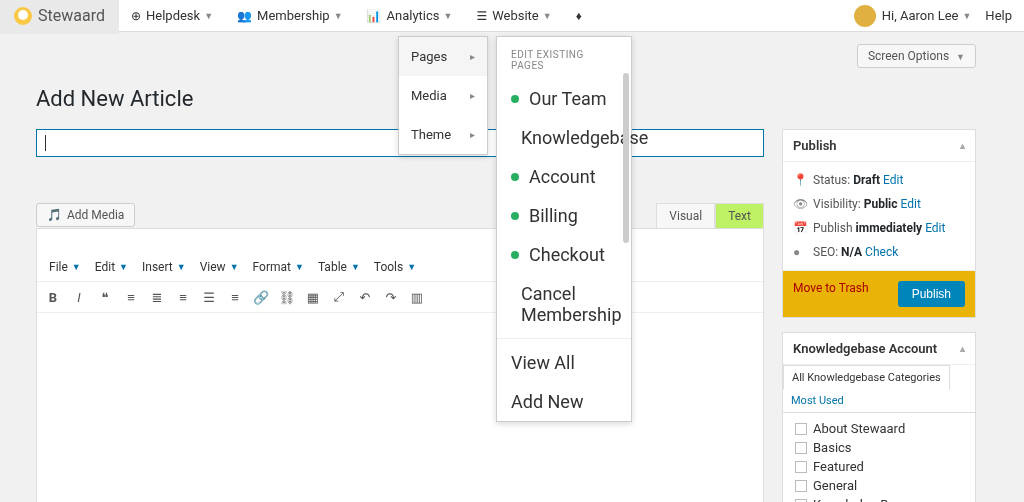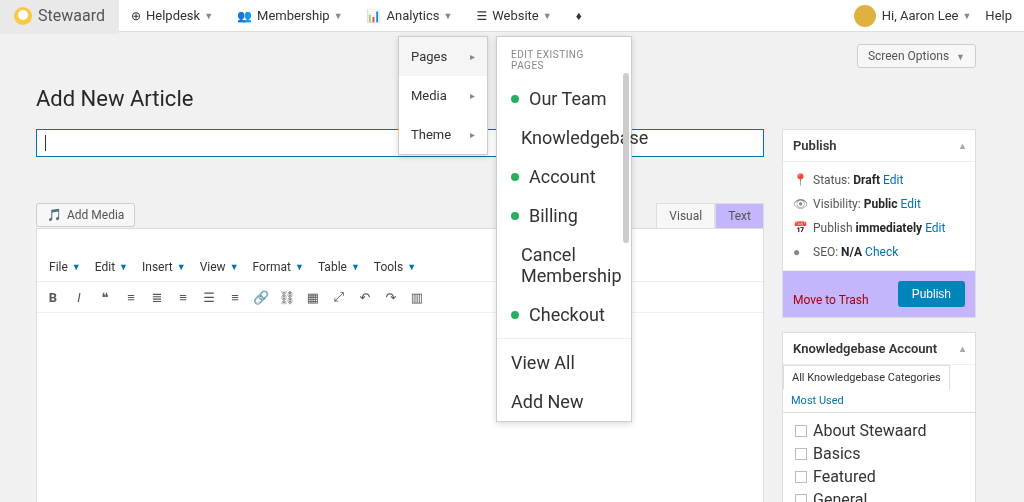--- a/index.html
+++ b/index.html
@@ -28,46 +28,46 @@
 
 .title-input { width: 728px; height: 28px; border: 1px solid #0073aa; background: #fff; padding: 3px 8px; font-size: 15px; outline: none; }
 .title-input-wrap { position: relative; }
 .cursor-line { position:absolute; left:9px; top:6px; width:1px; height:16px; background:#333; }
 
 .add-media { margin-top: 46px; display:inline-flex; align-items:center; border:1px solid #ccc; background:#f7f7f7; border-radius:3px; padding:4px 10px; cursor:pointer; font-size:12px; color:#555;}
 .add-media .mi { margin-right:5px; }
 
 .editor-tabs { display:flex; justify-content:flex-end; margin-top:-24px; margin-bottom:0; width:728px; }
 .etab { border:1px solid #ddd; background:#f7f7f7; padding:5px 12px; font-size:12px; color:#555; cursor:pointer; border-bottom:none;}
-.etab.active { background:#c4b5fd; }
+.etab.active { background:#bef264; }
 
 .editor-box { width: 728px; border: 1px solid #ddd; background: #fff; }
 .menu-row { display:flex; border-bottom:1px solid #eee; padding: 4px 6px; gap:2px; }
 .menu-btn { padding:3px 6px; font-size:12px; color:#333; cursor:pointer; display:flex; align-items:center;margin-top:24px; }
 .menu-btn .caret { color:#0073aa; }
 .toolbar-row { display:flex; border-bottom:1px solid #eee; padding:3px 4px; gap:2px; align-items:center; }
 .tbtn { width:24px; height:24px; display:flex; align-items:center; justify-content:center; cursor:pointer; color:#555; border-radius:2px; font-size:13px; }
 .editor-content { height: 214px; background:#fff; }
 
 .panel { background:#fff; border:1px solid #ddd; margin-bottom:14px; }
 .panel-head { padding:8px 10px; font-weight:600; font-size:13px; border-bottom:1px solid #eee; display:flex; justify-content:space-between; align-items:center; cursor:pointer; }
 .panel-body { padding:6px 10px; }
 .pub-row { padding:5px 0; font-size:12px; color:#555; display:flex; align-items:center; }
 .pub-row .pi { width:16px; color:#888; margin-right:4px; }
 .pub-row b { color:#23282d; margin:0 3px; }
 .edit-link { color:#0073aa; cursor:pointer; }
-.pub-footer { display:flex; justify-content:space-between; align-items:flex-end; padding:10px; border-top:1px solid #eee; background:#c4b5fd;}
+.pub-footer { display:flex; justify-content:space-between; align-items:flex-start; padding:10px; border-top:1px solid #eee; background:#eab308;}
 .trash { color:#a00; font-size:12px; cursor:pointer;}
 .publish-btn { background:#0085ba; color:#fff; border:none; border-radius:3px; padding:6px 14px; font-size:12px; cursor:pointer;}
 
 .cat-tabs { display:flex; font-size:11px; border-bottom:1px solid #ddd; flex-wrap:wrap; }
 .cat-tab { padding:5px 8px; cursor:pointer; color:#0073aa; }
 .cat-tab.active { background:#fff; border:1px solid #ddd; border-bottom:1px solid #fff; margin-bottom:-1px; color:#333; }
 .cat-list { padding:6px 0; }
-.cat-item { display:flex; align-items:center; padding:2px 17px 2px 12px; font-size:16px; color:#333;}
+.cat-item { display:flex; align-items:center; padding:2px 17px 2px 12px; font-size:13px; color:#333;}
 .chk { width:12px;height:12px;border:1px solid #bbb; margin-right:6px; }
 
 
 .dd1 { position:absolute; left:398px; top:36px; width:90px; background:#fff; border:1px solid #ccc; box-shadow:0 2px 6px rgba(0,0,0,.15); }
 .dd1-item { padding:12px 12px; font-size:13px; color:#333; cursor:pointer; display:flex; justify-content:space-between; align-items:center; }
 .dd1-item.hl { background:#f5f5f5; }
 
 .dd2 { position:absolute; left:496px; top:36px; width:136px; background:#fff; border:1px solid #ccc; box-shadow:0 2px 6px rgba(0,0,0,.15); }
 .dd2-head { padding:12px 14px 8px; font-size:10px; letter-spacing:.5px; color:#888; }
 .dd2-item { padding:9px 14px; font-size:18px; color:#333; cursor:pointer; display:flex; align-items:center;}
@@ -306,25 +306,25 @@
       <div class="dd2-item">
         <span class="dot"></span>
         <span>Account</span>
       </div>
       <div class="dd2-item">
         <span class="dot"></span>
         <span>Billing</span>
       </div>
       <div class="dd2-item">
         <span class="dot"></span>
+        <span>Checkout</span>
+      </div>
+      <div class="dd2-item">
+        <span class="dot"></span>
         <span>Cancel Membership</span>
-      </div>
-      <div class="dd2-item">
-        <span class="dot"></span>
-        <span>Checkout</span>
       </div>
     </div>
   <div class="dd2-sep"></div>
   <div class="dd2-item">
       <span>View All</span>
     </div>
   <div class="dd2-item">
       <span>Add New</span>
     </div>
 </div>

